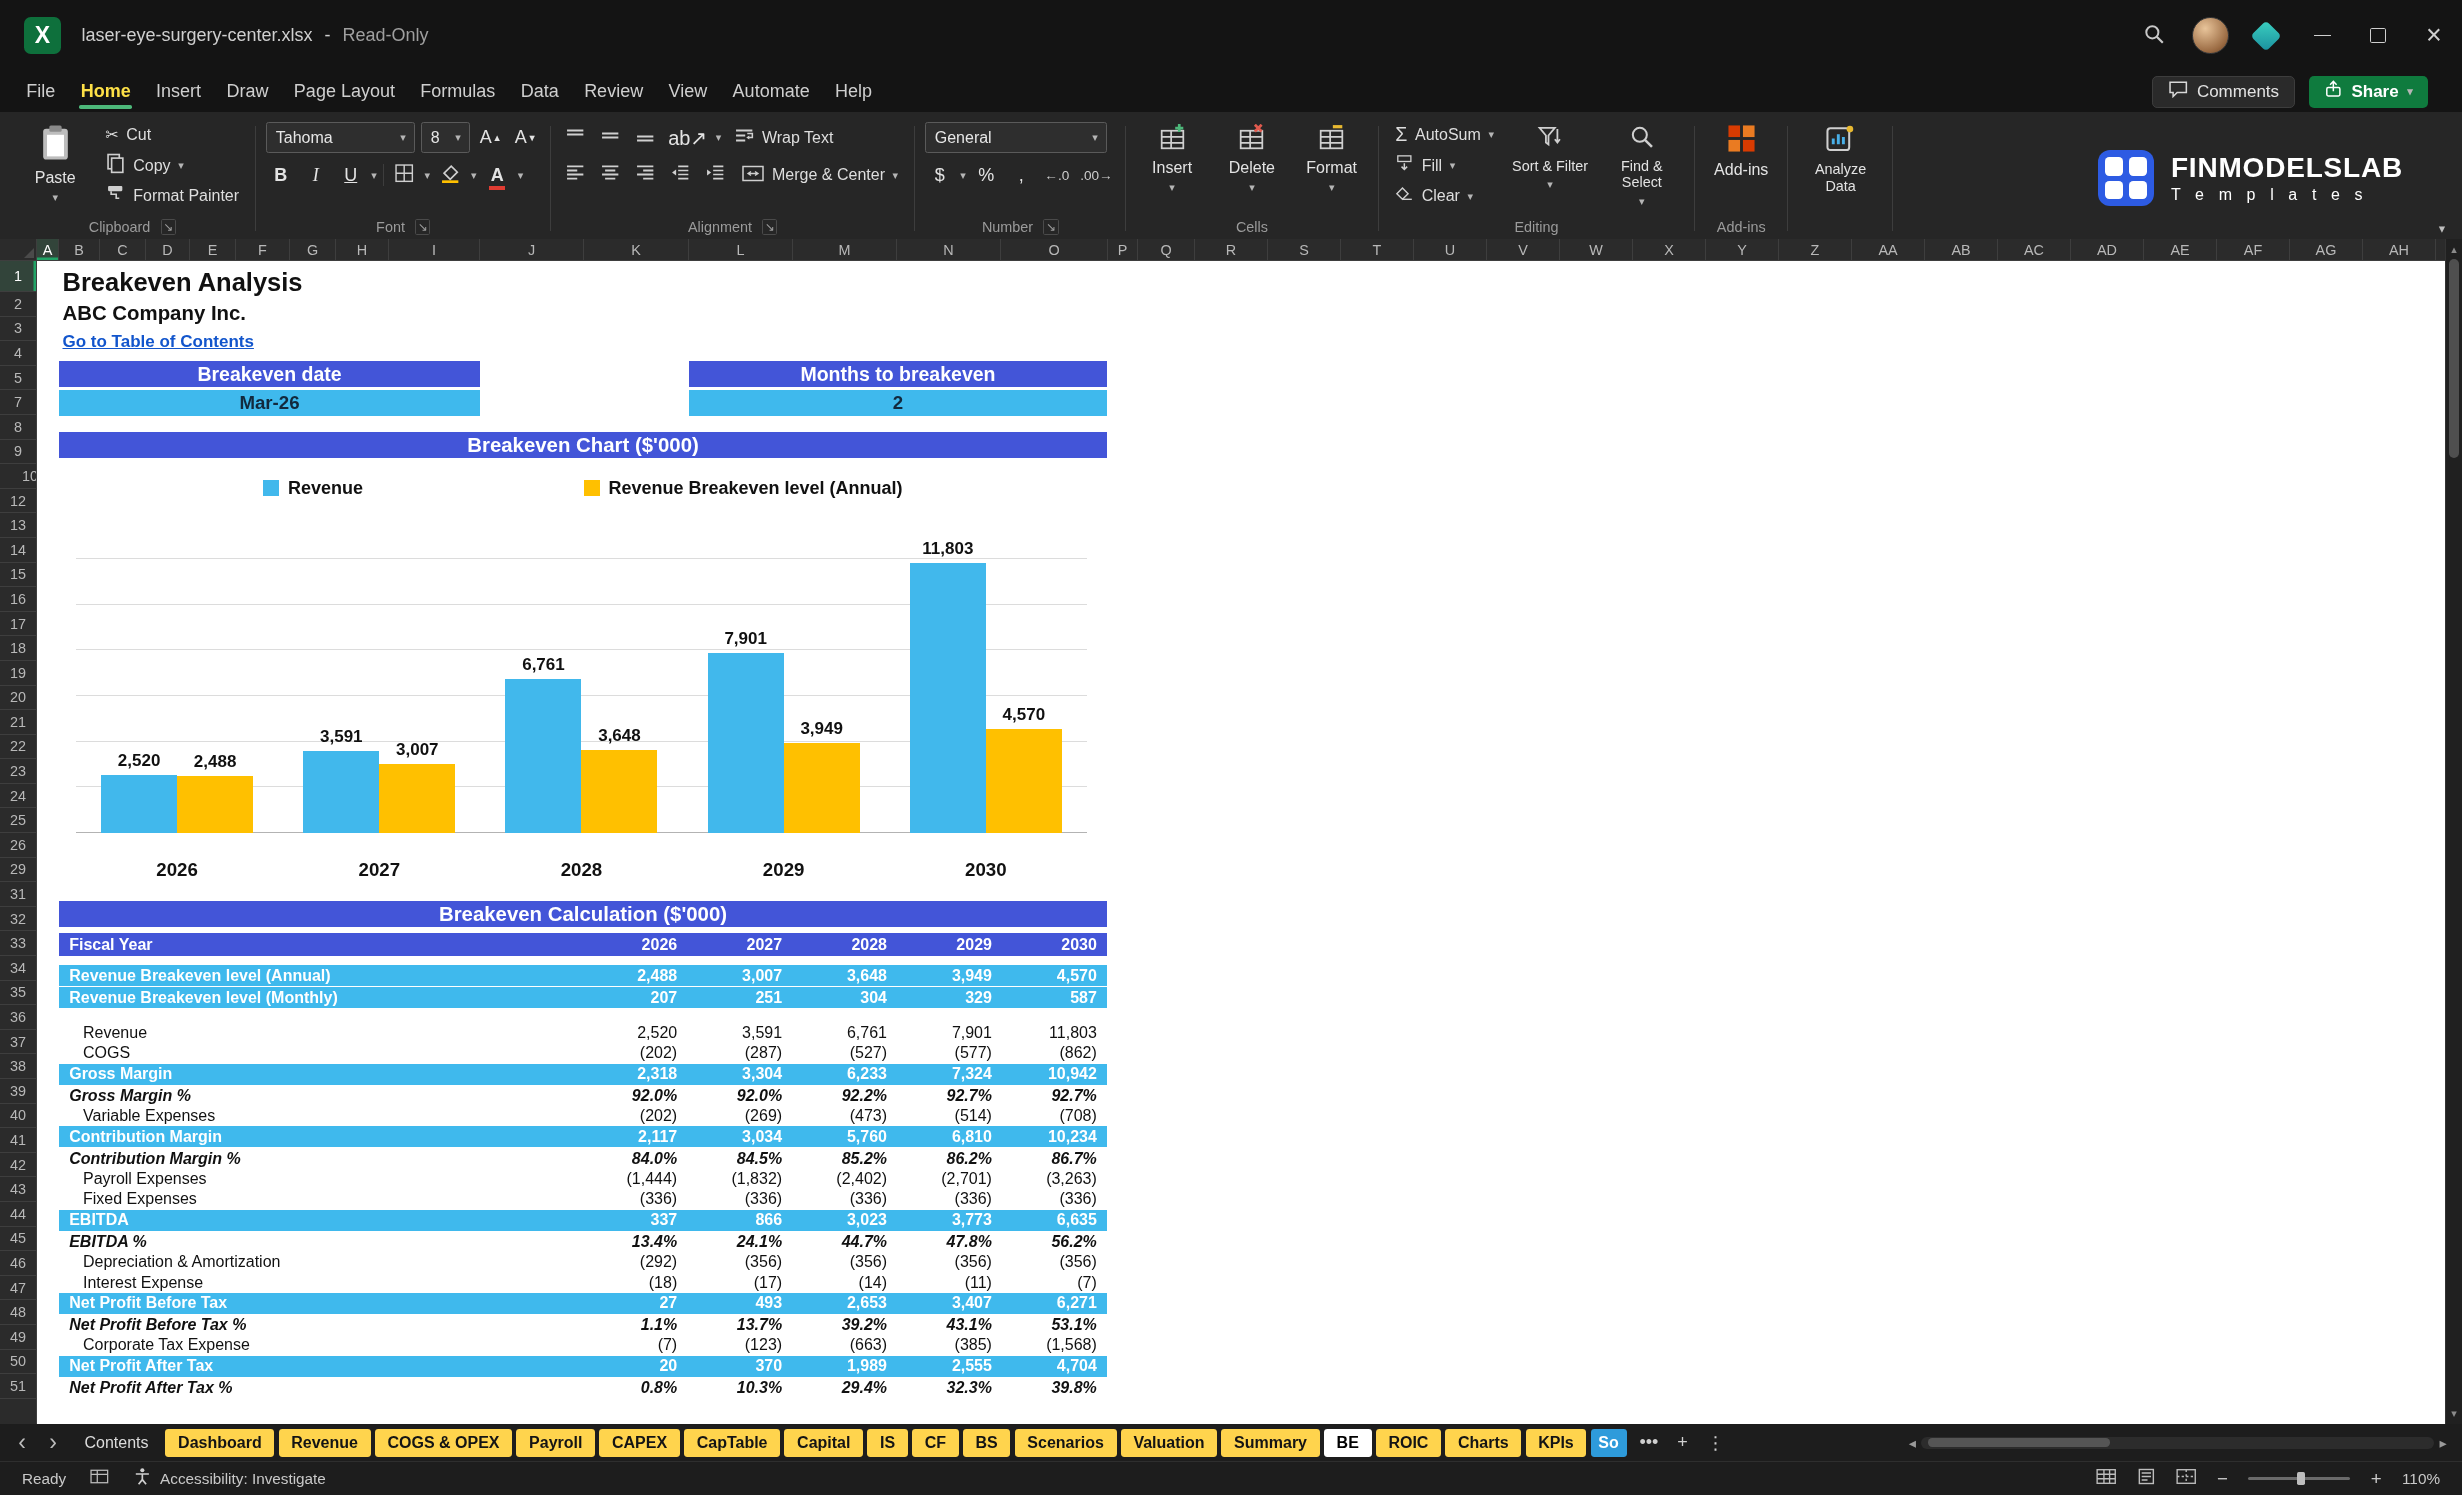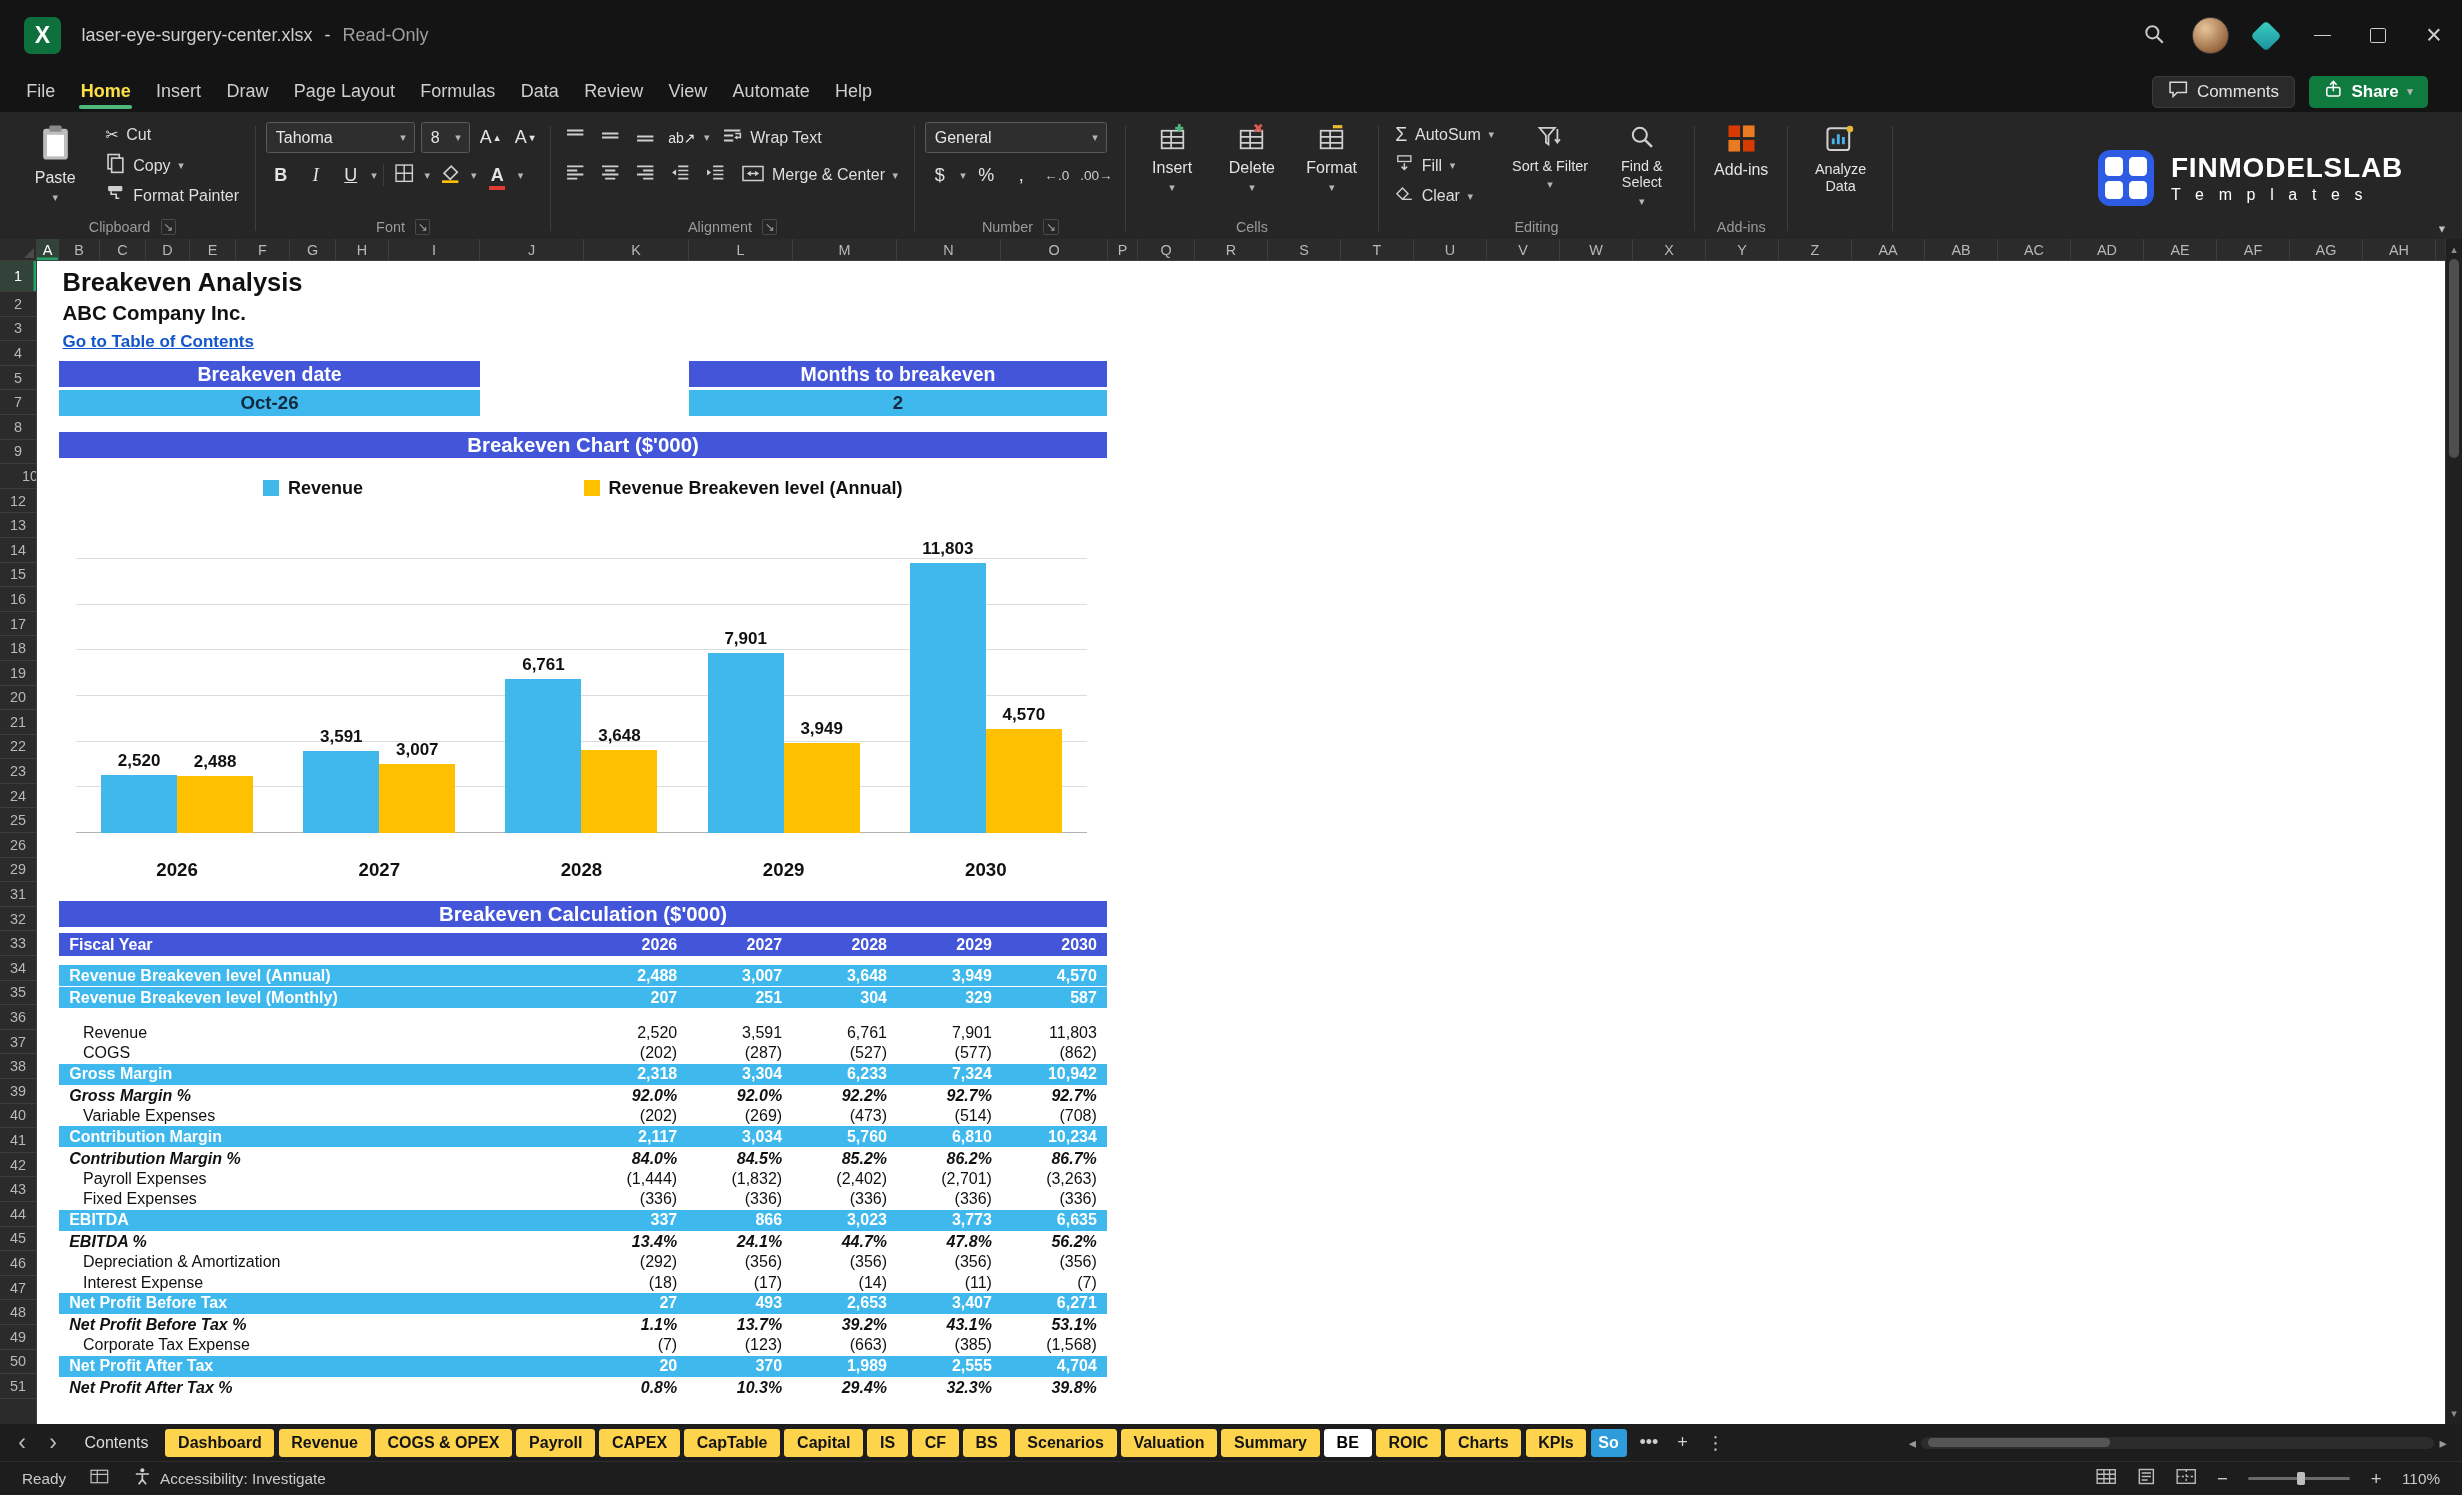--- a/index.html
+++ b/index.html
@@ -318,21 +318,21 @@
                 <span><svg width="20.4" height="17" viewBox="0 0 20 16">
                     <path d="M2 6h16M2 10h16" stroke="#cfcfcf" stroke-width="2"></path>
                   </svg></span>
               </div>
             <div class="rbtn-ic">
                 <span><svg width="20.4" height="17" viewBox="0 0 20 16">
                     <path d="M2 9h16M2 13h16" stroke="#cfcfcf" stroke-width="2"></path>
                   </svg></span>
               </div>
             <div class="rbtn-ic">
-                <span style="font-size:14px;text-align:right;">ab↗</span>
+                <span style="font-size:20px;text-align:right;">ab↗</span>
               </div>
             <span class="caret">▾</span>
             <div class="rbtn-small">
               <span><svg width="20.4" height="17" viewBox="0 0 20 16">
                     <path d="M2 3h16M2 8h9M2 13h9" stroke="#cfcfcf" stroke-width="2" fill="none"></path>
                     <path d="M13 6h5v4h-4" stroke="#cfcfcf" stroke-width="1.5" fill="none"></path>
                     <path d="M15 8l-3 2 3 2z" fill="#cfcfcf"></path>
                   </svg></span>
               <span>Wrap Text</span>
             </div>
@@ -621,21 +621,21 @@
         <div class="rowhead" style="height: 24.6px;">50</div>
         <div class="rowhead" style="height: 24.6px;">51</div>
       </div>
 
     <div class="cells">
       <div id="sh-title">Breakeven Analysis</div>
       <div id="sh-company">ABC Company Inc.</div>
       <div id="sh-link">Go to Table of Contents</div>
 
       <div class="hdr-box hdr-purple" style="left:22px;top:100px;width:421px;">Breakeven date</div>
-      <div class="hdr-box hdr-band" style="left:22px;top:129px;width:421px;">Oct-26</div>
+      <div class="hdr-box hdr-band" style="left:22px;top:129px;width:421px;">Mar-26</div>
       <div class="hdr-box hdr-purple" style="left:652px;top:100px;width:418px;">Months to breakeven</div>
       <div class="hdr-box hdr-band" style="left:652px;top:129px;width:418px;">2</div>
 
       <div id="chart-titlebar">Breakeven Chart ($'000)</div>
 
       <div id="chart">
         <div id="chart-legend">
             <div class="legend-item">
               <div class="legend-swatch" style="background: rgb(65, 184, 236);"></div>
               <div class="legend-label">Revenue</div>

